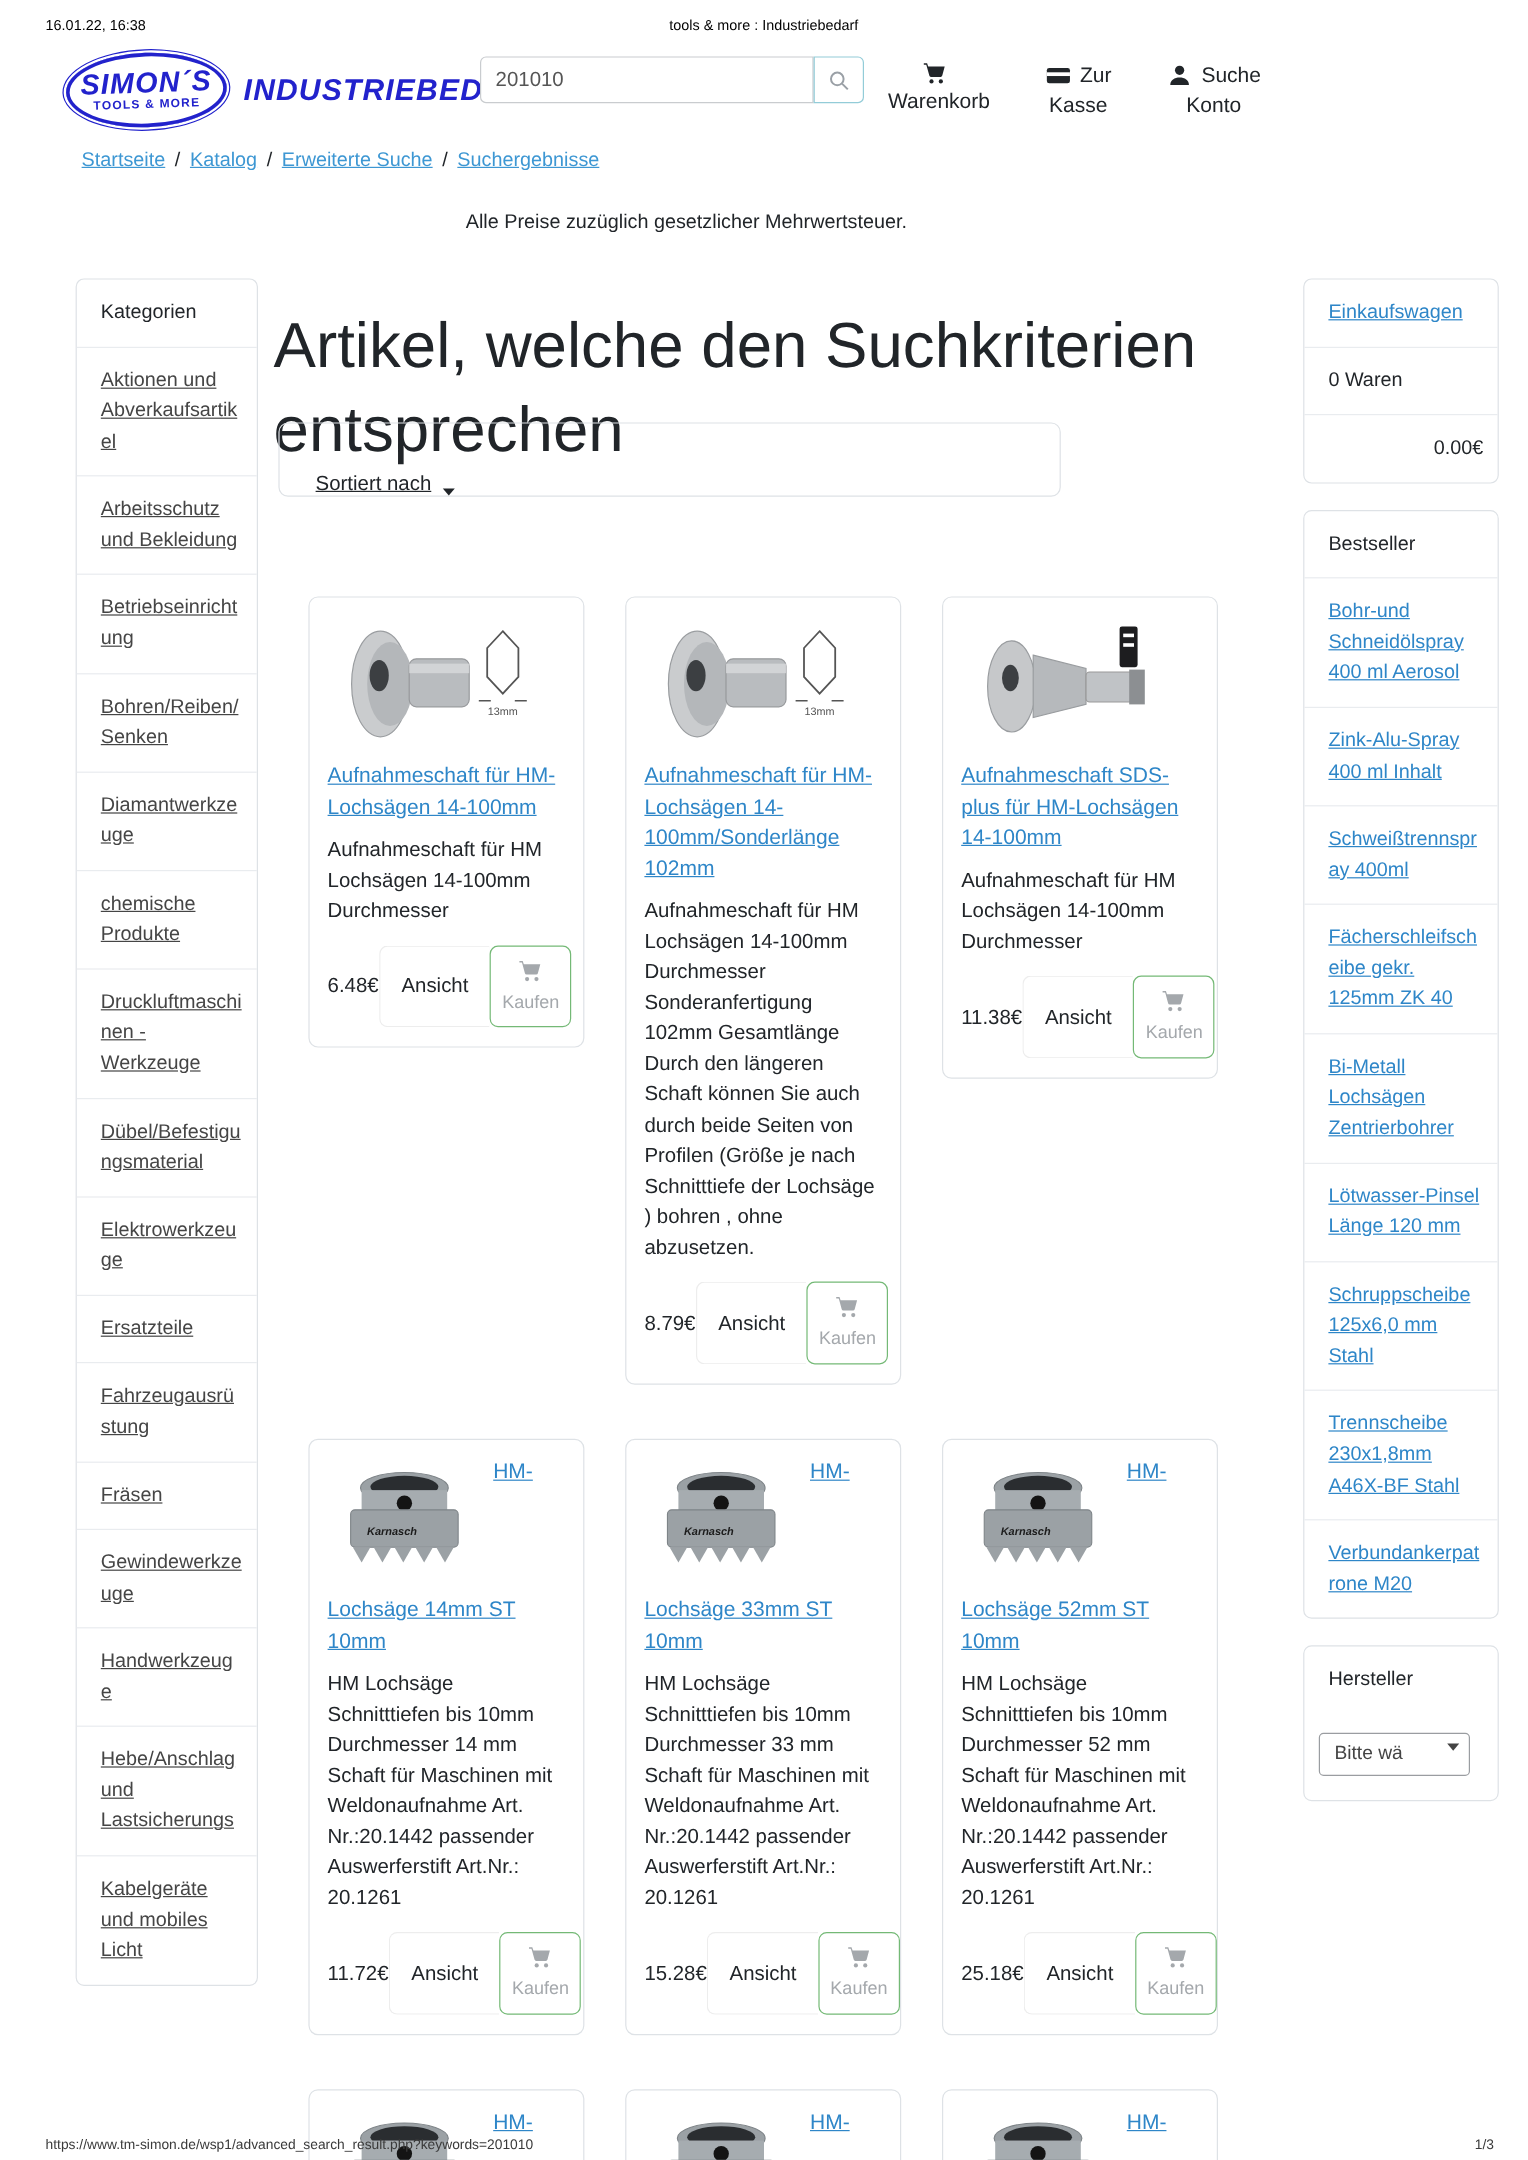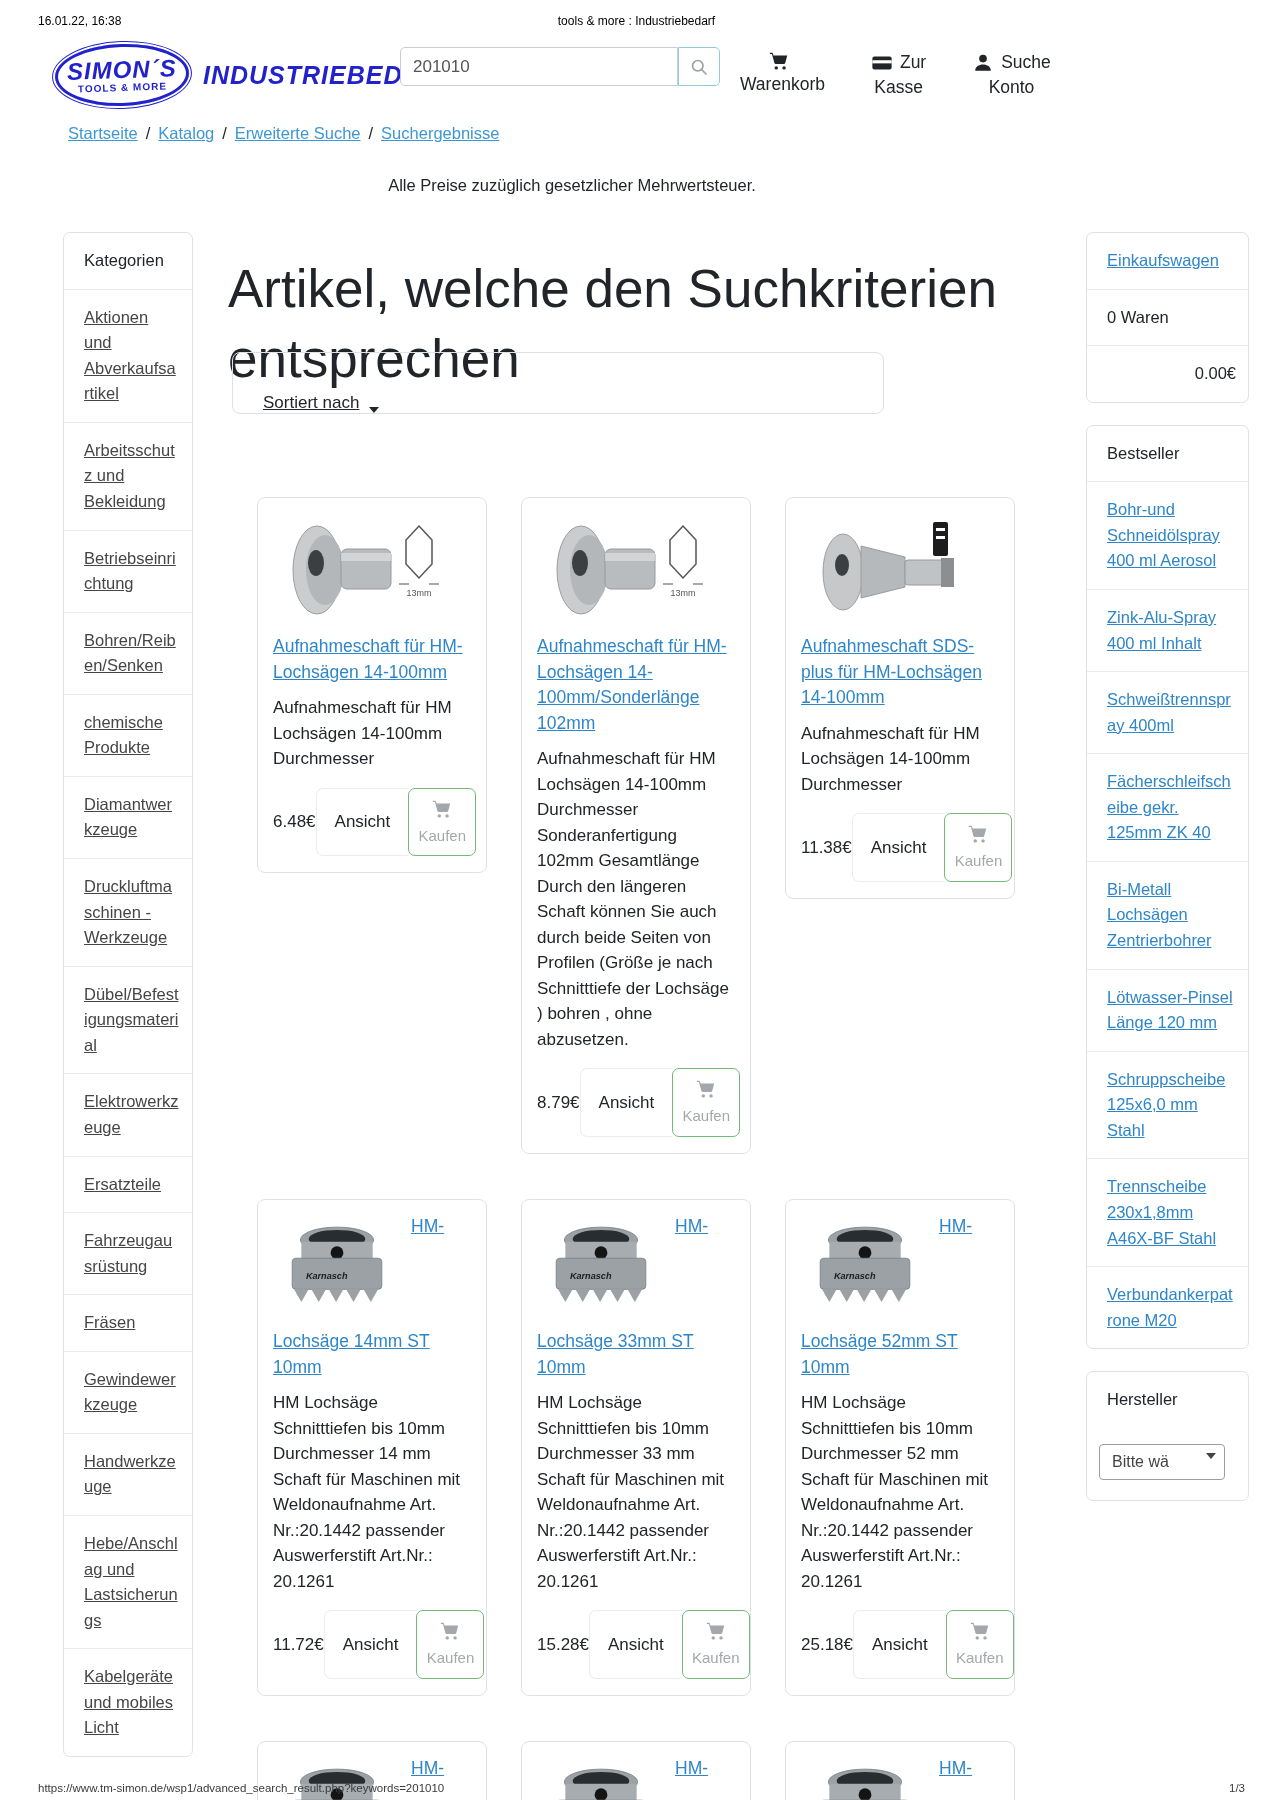--- a/index.html
+++ b/index.html
@@ -32,21 +32,21 @@
   .icon-gray{color:#a4a8ac;}
   
   .crumbs{position:absolute;left:68px;top:124px;font-size:16.5px;}
   .crumbs a{color:#3d97d3;text-decoration:underline;}
   .crumbs .sep{color:#212529;margin:0 8px;}
   .notice{position:absolute;left:0;top:176px;width:1108px;text-align:center;font-size:16.5px;padding-left:18px;}
   
   .box{border:1px solid #dee2e6;border-radius:7px;background:#fff;}
   .box .cell{padding:15px 12px 15px 20px;border-top:1px solid #e9ecef;font-size:16.5px;line-height:1.55;}
   .box .cell:first-child{border-top:none;}
-  .sideL{position:absolute;left:63px;top:232px;width:130px;}
+  .sideL{position:absolute;left:63px;top:232px;width:152px;}
   .sideR{position:absolute;left:1050px;top:232px;width:163px;padding-left:36px;}
   .sideR .box{margin-bottom:22px;}
   .cat-link{color:#454545;text-decoration:underline;word-wrap:break-word;}
   .bs-link{color:#2e86c8;text-decoration:underline;word-wrap:break-word;}
   .cell-right{text-align:right;padding-right:16px;}
   .select{margin:16px 12px 20px;width:104px;border:1px solid #9a9da1;border-radius:4px;background:#fff;
     padding:8px 8px 8px 12px;font-size:16px;color:#444;display:flex;justify-content:space-between;}
   .caret{width:0;height:0;border-left:5px solid transparent;border-right:5px solid transparent;border-top:6px solid #444;}
   
   .h1{position:absolute;left:228px;top:218px;width:810px;font-size:53px;font-weight:300;line-height:1.33;color:#212529;}
@@ -151,22 +151,22 @@
 
   <div class="notice">Alle Preise zuzüglich gesetzlicher Mehrwertsteuer.</div>
 
   <div class="sideL">
     <div class="box">
       <div class="cell">Kategorien</div>
       <div class="cell"><a class="cat-link">Aktionen und Abverkaufsartikel</a></div>
       <div class="cell"><a class="cat-link">Arbeitsschutz und Bekleidung</a></div>
       <div class="cell"><a class="cat-link">Betriebseinrichtung</a></div>
       <div class="cell"><a class="cat-link">Bohren/Reiben/Senken</a></div>
+      <div class="cell"><a class="cat-link">Diamantwerkzeuge</a></div>
       <div class="cell"><a class="cat-link">chemische Produkte</a></div>
-      <div class="cell"><a class="cat-link">Diamantwerkzeuge</a></div>
       <div class="cell"><a class="cat-link">Druckluftmaschinen - Werkzeuge</a></div>
       <div class="cell"><a class="cat-link">Dübel/Befestigungsmaterial</a></div>
       <div class="cell"><a class="cat-link">Elektrowerkzeuge</a></div>
       <div class="cell"><a class="cat-link">Ersatzteile</a></div>
       <div class="cell"><a class="cat-link">Fahrzeugausrüstung</a></div>
       <div class="cell"><a class="cat-link">Fräsen</a></div>
       <div class="cell"><a class="cat-link">Gewindewerkzeuge</a></div>
       <div class="cell"><a class="cat-link">Handwerkzeuge</a></div>
       <div class="cell"><a class="cat-link">Hebe/Anschlag und Lastsicherungs</a></div>
       <div class="cell"><a class="cat-link">Kabelgeräte und mobiles Licht</a></div>

